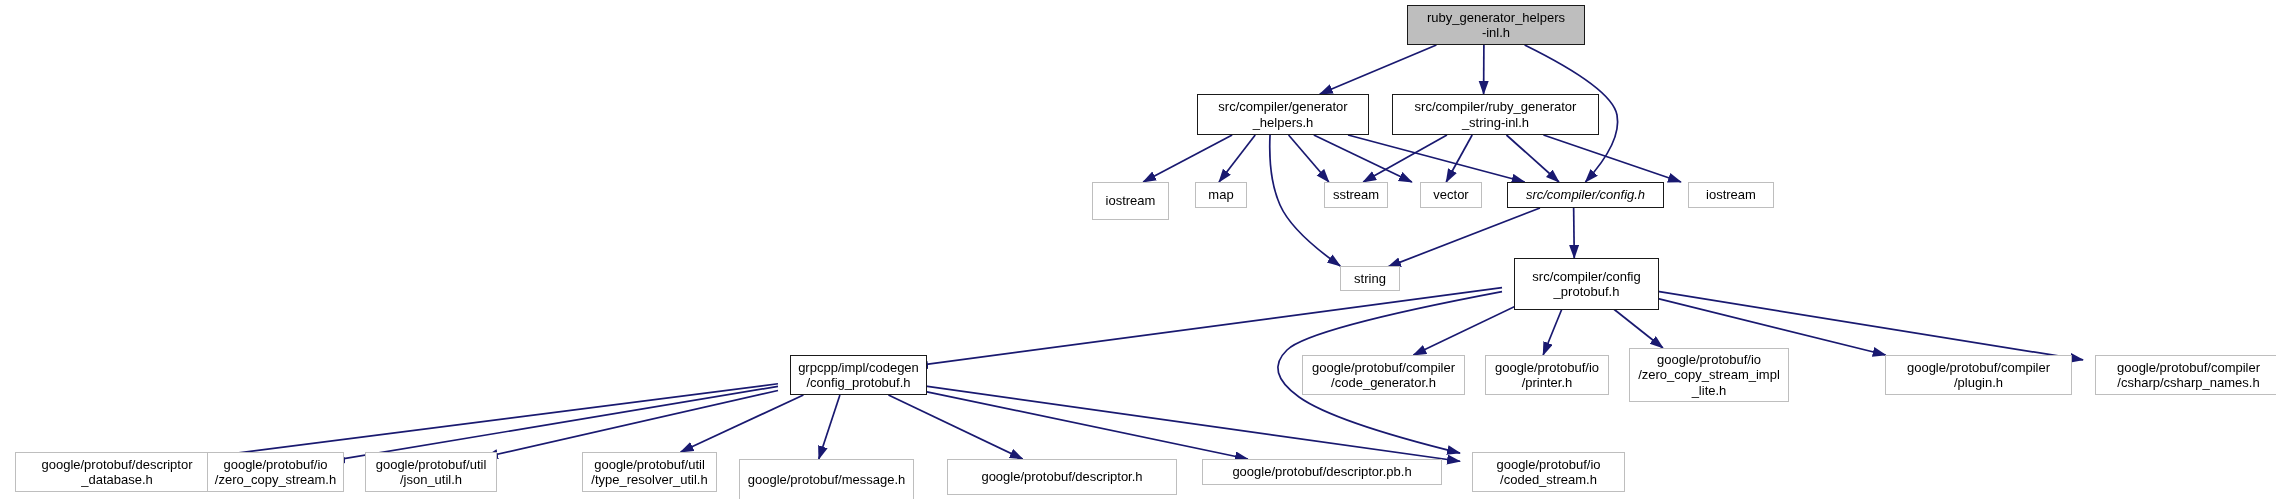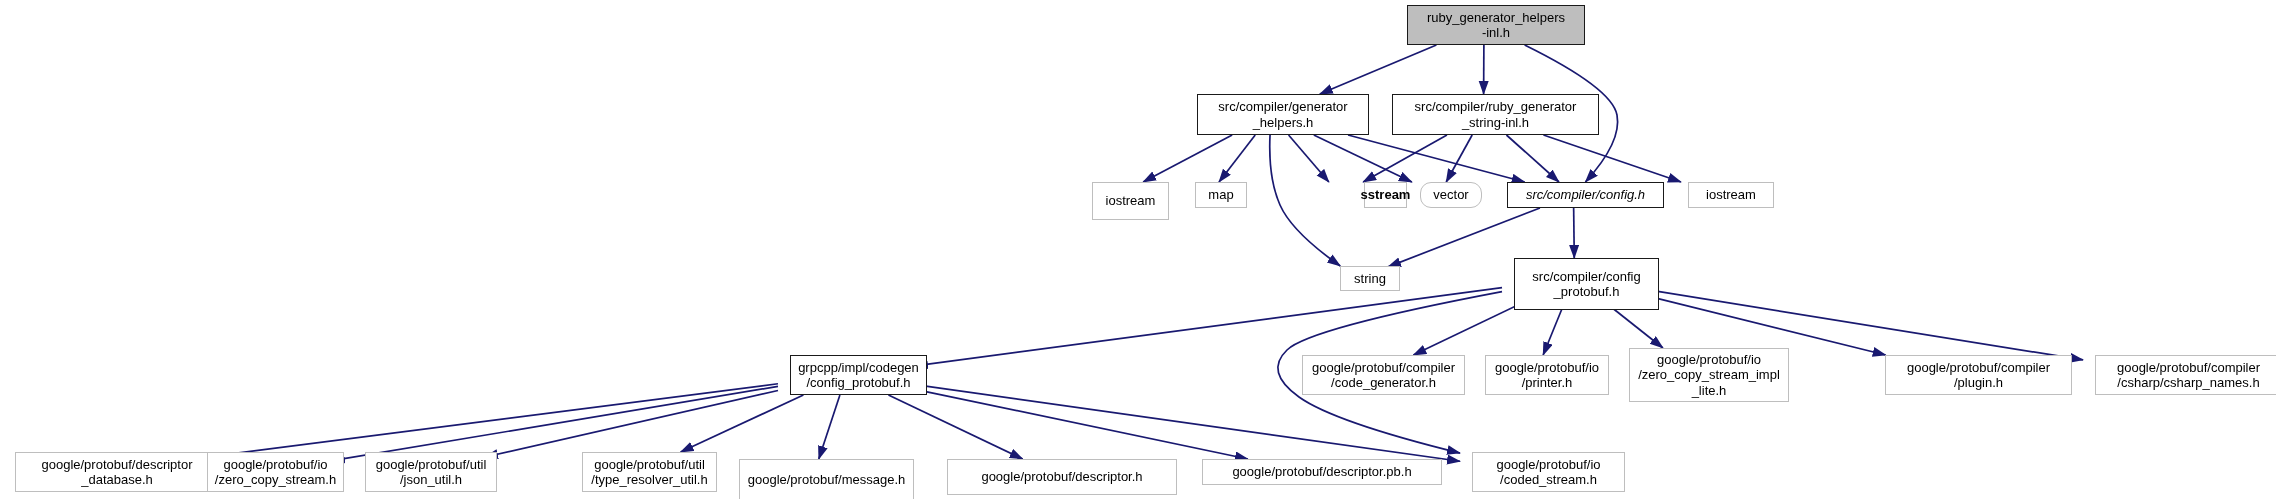--- a/index.html
+++ b/index.html
@@ -70,22 +70,22 @@
       <path d="M915,384.6297101449275 L1460,461.2456521739131" fill="none" stroke="#191970" stroke-width="1.7" marker-end="url(#arrow)"></path>
     </svg>
 <div class="node root" style="left: 1395px; top: 5px; width: 178px; height: 40px;">ruby_generator_helpers
 -inl.h</div>
     <div class="node internal" style="left: 1185px; top: 94px; width: 172px; height: 41px;">src/compiler/generator
 _helpers.h</div>
     <div class="node internal" style="left: 1380px; top: 94px; width: 207px; height: 41px;">src/compiler/ruby_generator
 _string-inl.h</div>
     <div class="node external" style="left: 1080px; top: 182px; width: 77px; height: 38px;">iostream</div>
     <div class="node external" style="left: 1183px; top: 182px; width: 52px; height: 26px;">map</div>
-    <div class="node external" style="left: 1352px; top: 182px; width: 43px; height: 26px; font-weight: bold;">sstream</div>
-    <div class="node external" style="left: 1408px; top: 182px; width: 62px; height: 26px; border-radius: 11px;">vector</div>
+    <div class="node external" style="left: 1312px; top: 182px; width: 64px; height: 26px;">sstream</div>
+    <div class="node external" style="left: 1408px; top: 182px; width: 62px; height: 26px;">vector</div>
     <div class="node internal" style="left: 1495px; top: 182px; width: 157px; height: 26px; font-style: italic;">src/compiler/config.h</div>
     <div class="node external" style="left: 1676px; top: 182px; width: 86px; height: 26px;">iostream</div>
     <div class="node external" style="left: 1328px; top: 266px; width: 60px; height: 25px;">string</div>
     <div class="node internal" style="left: 1502px; top: 258px; width: 145px; height: 52px;">src/compiler/config
 _protobuf.h</div>
     <div class="node internal" style="left: 778px; top: 355px; width: 137px; height: 40px;">grpcpp/impl/codegen
 /config_protobuf.h</div>
     <div class="node external" style="left: 1290px; top: 355px; width: 163px; height: 40px;">google/protobuf/compiler
 /code_generator.h</div>
     <div class="node external" style="left: 1473px; top: 355px; width: 124px; height: 40px;">google/protobuf/io

